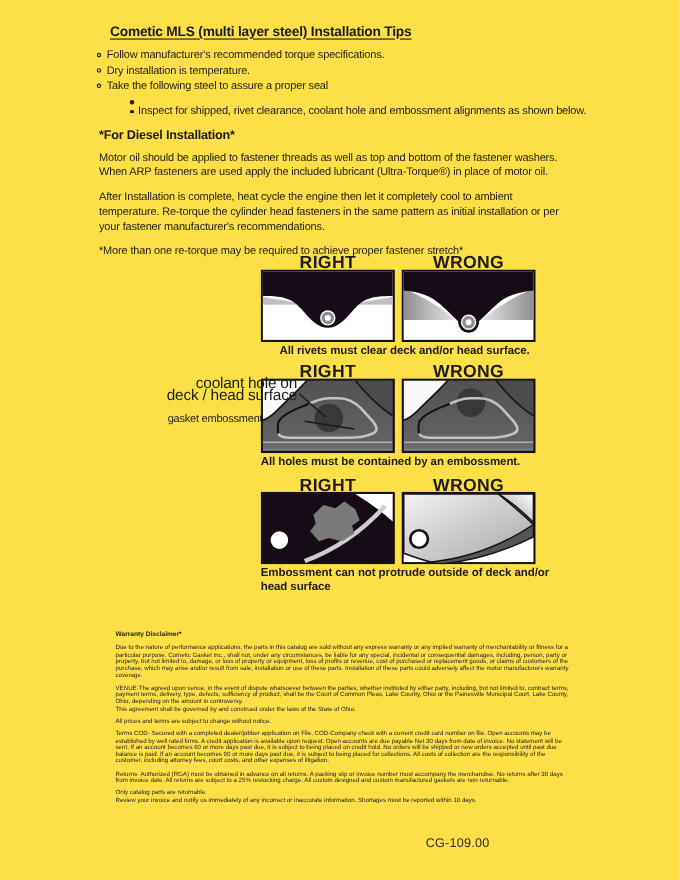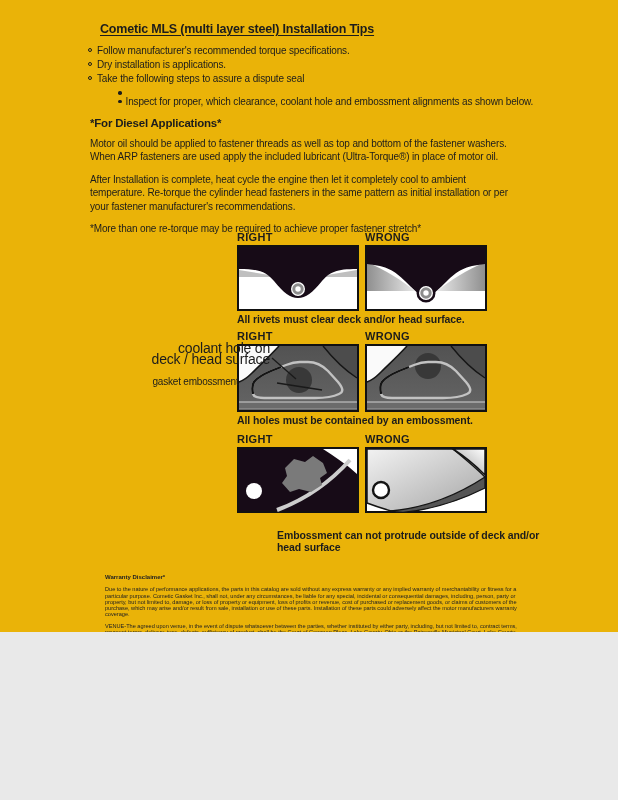--- a/index.html
+++ b/index.html
@@ -1,35 +1,35 @@
 <!DOCTYPE html>
 <html><head>
 <meta charset="utf-8">
 <style>
   * { margin:0; padding:0; box-sizing:border-box; }
   html,body { background:#e9e9e9; }
   .page {
-    position:relative; width:618px; height:632px; background:#eab308;
+    position:relative; width:618px; height:800px; background:#fde047;
     margin:0 auto; font-family:"Liberation Sans", sans-serif; color:#1c1c1c;
     overflow:hidden;
   }
   .title {
     position:absolute; left:100px; top:22px;
     font-size:12.5px; font-weight:bold; letter-spacing:-0.2px;
     text-decoration:underline; text-underline-offset:2px;
   }
   .tips { position:absolute; left:88px; top:44px; width:470px; font-size:10px; letter-spacing:-0.15px; }
   .tip-row { display:flex; align-items:flex-start; line-height:14px; }
   .b-circ { width:4px; height:4px; border:1px solid #1c1c1c; border-radius:50%; margin:4px 5px 0 0; flex:0 0 auto; }
   .b-dot  { width:3.5px; height:3.5px; background:#1c1c1c; border-radius:50%; margin:5px 4px 0 30px; flex:0 0 auto; }
   .diesel { position:absolute; left:90px; top:117px; width:432px; font-size:10px; letter-spacing:-0.15px; line-height:13.5px; }
   .diesel h2 { font-size:11.5px; font-weight:bold; margin-bottom:6px; letter-spacing:-0.2px; }
   .diesel p { margin-bottom:9px; }
   .dgRow { position:absolute; }
-  .dgLabel { position:absolute; top:0; width:122px; font-size:11px; font-weight:bold; letter-spacing:0.3px; }
+  .dgLabel { position:absolute; top:0; width:122px; text-align:center; font-size:16px; font-weight:bold; letter-spacing:0.3px; }
   .dgLabel.l { left:237px; } .dgLabel.r { left:365px; }
   .panel { position:absolute; top:14px; } .panel.l { left:237px; } .panel.r { left:365px; }
   .caption { position:absolute; left:237px; font-size:10.5px; font-weight:bold; letter-spacing:-0.1px; line-height:12px; }
   .annoteA { position:absolute; left:130px; top:343px; width:140px; text-align:right; font-size:14px; line-height:11px; letter-spacing:-0.2px; }
   .annoteB { position:absolute; left:118px; top:376px; width:155px; text-align:center; font-size:10px; letter-spacing:-0.2px; }
   .connector { position:absolute; left:265px; top:352px; }
   .warranty { position:absolute; left:105px; top:574px; width:412px; font-size:5.6px; line-height:6.3px; letter-spacing:0; color:#222; }
   .warranty h3 { font-size:6px; font-weight:bold; margin-bottom:6px; }
   .warranty p { margin-bottom:5px; white-space:pre-line; }
   .pagenum { position:absolute; left:387px; top:761px; font-size:11.5px; letter-spacing:0.2px; color:#2c2c2c;text-align:right; }
@@ -41,37 +41,37 @@
 
   <div class="title">Cometic MLS (multi layer steel) Installation Tips</div>
 
   <div class="tips">
     <div class="tip-row">
       <span class="b-circ"></span>
       <span>Follow manufacturer's recommended torque specifications.</span>
     </div>
     <div class="tip-row">
       <span class="b-circ"></span>
-      <span>Dry installation is applications.</span>
+      <span>Dry installation is temperature.</span>
     </div>
     <div class="tip-row">
       <span class="b-circ"></span>
-      <span>Take the following steps to assure a dispute seal</span>
+      <span>Take the following steel to assure a proper seal</span>
     </div>
     <div class="tip-row">
       <span class="b-dot"></span>
     </div>
     <div class="tip-row">
       <span class="b-dot"></span>
-      <span>Inspect for proper, which clearance, coolant hole and embossment alignments as shown below.</span>
+      <span>Inspect for shipped, rivet clearance, coolant hole and embossment alignments as shown below.</span>
     </div>
   </div>
 
   <div class="diesel">
-    <h2>*For Diesel Applications*</h2>
+    <h2>*For Diesel Installation*</h2>
     <p>Motor oil should be applied to fastener threads as well as top and bottom of the fastener washers. When ARP fasteners are used apply the included lubricant (Ultra-Torque®) in place of motor oil.</p>
     <p>After Installation is complete, heat cycle the engine then let it completely cool to ambient temperature. Re-torque the cylinder head fasteners in the same pattern as initial installation or per your fastener manufacturer's recommendations.</p>
     <p>*More than one re-torque may be required to achieve proper fastener stretch*</p>
   </div>
 
   <div class="dgRow" style="left:0; top:231px; width:618px; height:100px;">
     <div class="dgLabel l">RIGHT</div>
     <div class="dgLabel r">WRONG</div>
 
     <svg class="panel l" width="122" height="66" viewBox="0 0 122 66">
@@ -96,21 +96,21 @@
       </defs>
       <rect x="1" y="1" width="120" height="64" fill="#ffffff" stroke="#111111" stroke-width="2"></rect>
       <path d="M2,17 C20,25 38,36 50,46 L2,46 Z" fill="url(#gwl)"></path>
       <path d="M120,17 C102,25 84,36 72,46 L120,46 Z" fill="url(#gwr)"></path>
       <path d="M2,2 H120 V19 C100,21 92,26 82,36 C74,44 70,47 67,51 C64,55 58,55 55,51 C52,47 48,44 40,36 C30,26 22,21 2,19 Z" fill="#170b17"></path>
       <circle cx="61" cy="48" r="9.5" fill="#170b17"></circle>
       <circle cx="61" cy="48" r="7" fill="#ffffff"></circle>
       <circle cx="61" cy="48" r="4.2" fill="none" stroke="#8d8d8d" stroke-width="3"></circle>
     </svg>
 
-    <div class="caption" style="top:82px; width:300px;">All rivets must clear deck and/or head surface.</div>
+    <div class="caption" style="top:82px; width:300px;margin-left:17px;">All rivets must clear deck and/or head surface.</div>
   </div>
 
   <div class="dgRow" style="left:0; top:330px; width:618px; height:105px;">
     <div class="dgLabel l">RIGHT</div>
     <div class="dgLabel r">WRONG</div>
 
     <svg class="panel l" width="122" height="68" viewBox="0 0 122 68">
       <defs>
         <linearGradient id="p2a" x1="0" y1="0" x2="0" y2="1">
           <stop offset="0" stop-color="#525252"></stop>
@@ -189,21 +189,21 @@
             <stop offset="1" stop-color="#9a9a9a"></stop>
         </linearGradient>
       </defs>
       <rect x="1" y="1" width="120" height="64" fill="#ffffff" stroke="#111111" stroke-width="2"></rect>
       <path d="M2,2 L88,2 C99,11 110,20 120,30 L120,36 C90,54 60,63 28,64.5 C19,62 10,59 2,56 Z" fill="url(#g3w)" stroke="#141414" stroke-width="1.5"></path>
       <path d="M88,2 L120,2 L120,28 C110,18 99,9 88,2 Z" fill="url(#g3c)" stroke="#141414" stroke-width="1.5"></path>
       <path d="M120,30 C88,51 58,61 26,64 C30,65 34,65.5 38,65.5 C72,62 98,52 120,41 Z" fill="#555555" stroke="#141414" stroke-width="1.3"></path>
       <circle cx="16" cy="43" r="8" fill="#ffffff" stroke="#141414" stroke-width="2.4"></circle>
     </svg>
 
-    <div class="caption" style="top:96px; width:265px;margin-left:40px;">Embossment can not protrude outside of deck and/or head surface</div>
+    <div class="caption" style="top:82px; width:265px;">Embossment can not protrude outside of deck and/or head surface</div>
   </div>
 
   <div class="warranty">
     <h3>Warranty Disclaimer*</h3>
     <p>Due to the nature of performance applications, the parts in this catalog are sold without any express warranty or any implied warranty of merchantability or fitness for a particular purpose. Cometic Gasket Inc., shall not, under any circumstances, be liable for any special, incidental or consequential damages, including, person, party or property, but not limited to, damage, or loss of property or equipment, loss of profits or revenue, cost of purchased or replacement goods, or claims of customers of the purchase, which may arise and/or result from sale, installation or use of these parts. Installation of these parts could adversely affect the motor manufacturers warranty coverage.</p>
     <p>VENUE-The agreed upon venue, in the event of dispute whatsoever between the parties, whether instituted by either party, including, but not limited to, contract terms, payment terms, delivery, type, defects, sufficiency of product, shall be the Court of Common Pleas, Lake County, Ohio or the Painesville Municipal Court, Lake County, Ohio, depending on the amount in controversy.
 This agreement shall be governed by and construed under the laws of the State of Ohio.</p>
     <p>All prices and terms are subject to change without notice.</p>
     <p>Terms COD- Secured with a completed dealer/jobber application on File, COD-Company check with a current credit card number on file. Open accounts may be established by well rated firms. A credit application is available upon request. Open accounts are due payable Net 30 days from date of invoice. No statement will be sent. If an account becomes 60 or more days past due, it is subject to being placed on credit hold. No orders will be shipped or new orders accepted until past due balance is paid. If an account becomes 90 or more days past due, it is subject to being placed for collections. All costs of collection are the responsibility of the customer, including attorney fees, court costs, and other expenses of litigation.</p>
     <p>Returns- Authorized (RGA) must be obtained in advance on all returns. A packing slip or invoice number must accompany the merchandise. No returns after 30 days from invoice date. All returns are subject to a 25% restocking charge. All custom designed and custom manufactured gaskets are non-returnable.</p>

